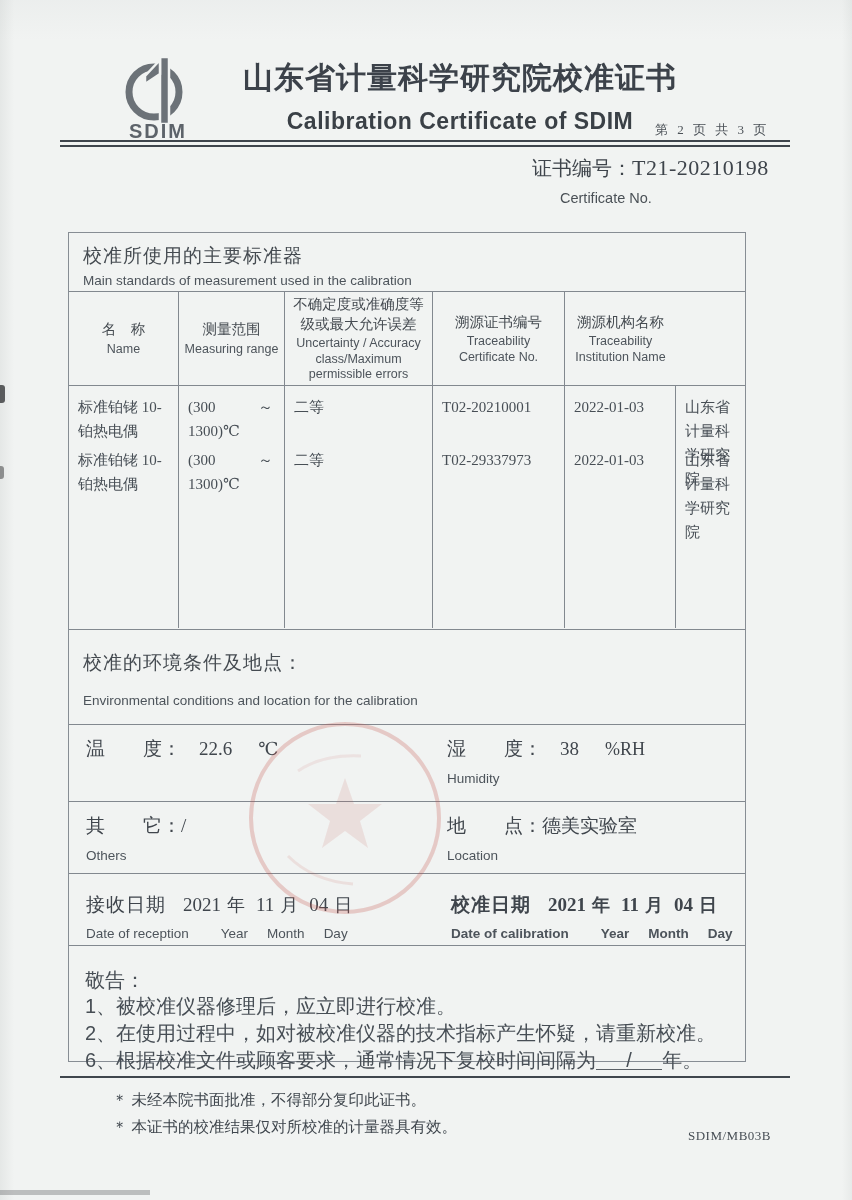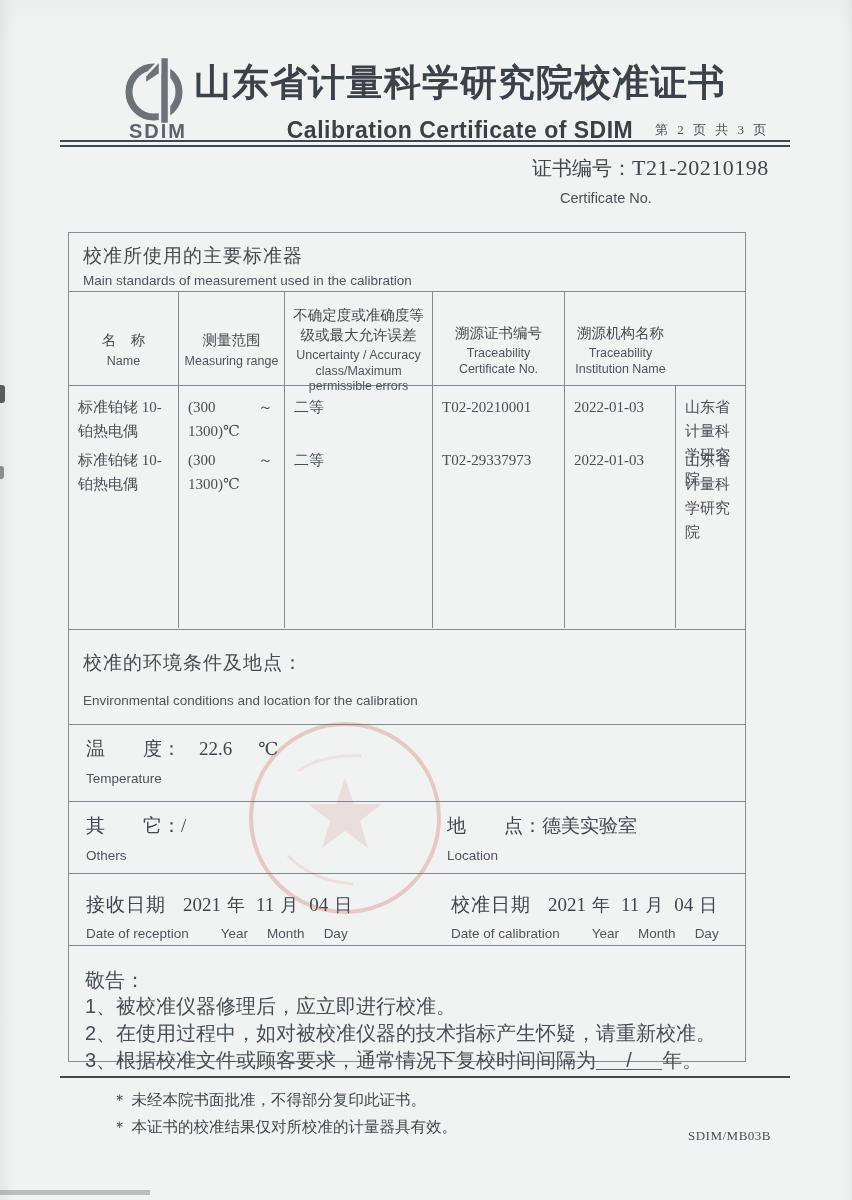--- a/index.html
+++ b/index.html
@@ -20,21 +20,21 @@
       linear-gradient(270deg, rgba(120,130,128,.08) 0, rgba(120,130,128,0) 10px),
       linear-gradient(180deg, rgba(150,160,158,.06) 0, rgba(150,160,158,0) 40px),
       #f1f3f2;
     overflow:hidden;color:var(--ink);
   }
   
   .logo{position:absolute;left:100px;top:54px;width:116px;text-align:center;}
   .logo-mark{display:block;margin:0 auto;}
   .logo-text{font-family:var(--sans);font-weight:bold;font-size:20px;letter-spacing:2px;color:#5d636a;margin-top:-8px;}
   .title-block{position:absolute;left:170px;top:58px;width:580px;text-align:center;}
-  .title-zh{font-family:Liberation Serif, serif;font-weight:bold;font-size:37px;letter-spacing:1px;color:#3c424a;white-space:nowrap;}
+  .title-zh{font-family:Liberation Serif, serif;font-weight:bold;font-size:30px;letter-spacing:1px;color:#3c424a;white-space:nowrap;}
   .title-en{font-family:var(--sans);font-weight:bold;font-size:23px;color:#3a4046;margin-top:9px;letter-spacing:.5px;}
   .page-indicator{position:absolute;left:655px;top:121px;font-family:var(--serif);font-size:13px;letter-spacing:3px;color:#4c5258;white-space:nowrap;}
   .double-rule{position:absolute;left:60px;top:140px;width:730px;height:3px;border-top:2px solid var(--rule);border-bottom:2px solid var(--rule);}
   
   .cert-block{position:absolute;left:532px;top:155px;}
   .cert-line{white-space:nowrap;}
   .cert-label-zh{font-family:var(--serif);font-size:20px;color:#3e444b;}
   .cert-number{font-family:var(--serif);font-size:22px;color:#3e444b;letter-spacing:.5px;}
   .cert-label-en{font-family:var(--sans);font-size:14.5px;color:#4a5056;margin:8px 0 0 28px;}
   
@@ -43,21 +43,21 @@
   .sec-title-zh{font-family:var(--sans);font-size:19px;color:#454b51;letter-spacing:1px;}
   .sec-title-en{font-family:var(--sans);font-size:13.5px;color:#4d545b;}
   .sec-standards{height:58px;padding:10px 14px 0;}
   .sec-standards .sec-title-en{margin-top:4px;}
   
   .std-table{height:338px;}
   .thead,.tbody{display:grid;grid-template-columns:110px 106px 148px 132px 111px 1fr;}
   .thead{height:95px;border-top:1px solid var(--border);border-bottom:1px solid var(--border);box-sizing:border-box;}
   .th{border-right:1px solid var(--border);display:flex;flex-direction:column;justify-content:center;align-items:center;text-align:center;padding:3px 5px;box-sizing:border-box;}
   .th:last-child{border-right:none;}
-  .th-zh{font-family:Liberation Mono, monospace;font-size:14.5px;line-height:1.35;color:#454b51;margin-top:12px;}
+  .th-zh{font-family:Liberation Sans, sans-serif;font-size:14.5px;line-height:1.35;color:#454b51;}
   .th-en{font-family:var(--sans);font-size:12.5px;line-height:1.25;color:#4d545b;margin-top:2px;}
   .tbody{height:242px;}
   .td-col{border-right:1px solid var(--border);padding:9px 9px 0;box-sizing:border-box;font-family:var(--serif);font-size:15px;line-height:24px;color:#474e55;}
   .td-col:last-child{border-right:none;}
   .cell-entry{height:53px;}
   .range-line1{display:flex;justify-content:space-between;padding-right:2px;}
   
   .sec-env{height:95px;border-top:1px solid var(--border);padding:20px 14px 0;}
   .sec-env .sec-title-en{margin-top:17px;}
   .env-row{border-top:1px solid var(--border);display:flex;box-sizing:border-box;}
@@ -67,21 +67,21 @@
   .env-left{width:361px;flex:none;}
   .env-right{flex:1;}
   .env-line{font-family:var(--serif);font-size:19px;color:#40464d;white-space:nowrap;}
   .env-value{margin-left:18px;}
   .env-unit{margin-left:26px;font-size:18px;}
   .env-en{font-family:var(--sans);font-size:13.5px;color:#4d545b;margin-top:9px;}
   
   .dates-row{height:72px;border-top:1px solid var(--border);display:flex;box-sizing:border-box;padding-top:18px;}
   .date-block{padding-left:17px;box-sizing:border-box;}
   .date-left{width:365px;flex:none;}
-  .date-right{flex:1;}
+  .date-right{flex:1;font-weight:bold;}
   .date-line{display:flex;align-items:baseline;font-family:var(--serif);font-size:19px;color:#3f454c;white-space:nowrap;}
   .date-label{margin-right:17px;letter-spacing:1px;}
   .date-num{margin-right:6px;}
   .date-unit{margin-right:11px;font-size:18px;}
   .date-en{display:flex;font-family:var(--sans);font-size:13.5px;color:#4d545b;margin-top:8px;white-space:nowrap;}
   .date-en-label{margin-right:32px;}
   .date-en-unit{margin-right:19px;}
   
   .notice{height:118px;border-top:1px solid var(--border);padding:21px 16px 0;box-sizing:border-box;font-family:var(--sans);font-size:20px;color:#474e55;}
   .notice-title{line-height:26px;}
@@ -202,21 +202,26 @@
     <div class="sec sec-env">
       <div class="sec-title-zh">校准的环境条件及地点：</div>
       <div class="sec-title-en">Environmental conditions and location for the calibration</div>
     </div>
 
     <div class="env-row env-row-1">
       <div class="env-item env-left">
         <div class="env-line">
           <span>温　　度：</span><span class="env-value">22.6</span><span class="env-unit">℃</span>
         </div>
-        <div class="env-en">Temperature</div>
+      </div>
+      <div class="env-item env-right">
+        <div class="env-line">
+          <span>湿　　度：</span><span class="env-value">38</span><span class="env-unit">%RH</span>
+        </div>
+        <div class="env-en">Humidity</div>
       </div>
     </div>
 
     <div class="env-row env-row-2">
       <div class="env-item env-left">
         <div class="env-line">
           <span>其　　它：</span><span>/</span>
         </div>
         <div class="env-en">Others</div>
       </div>
@@ -263,21 +268,21 @@
           <span class="date-en-unit">Day</span>
         </div>
       </div>
     </div>
 
     <div class="notice">
       <div class="notice-title">敬告：</div>
       <div class="notice-item">1、被校准仪器修理后，应立即进行校准。</div>
       <div class="notice-item">2、在使用过程中，如对被校准仪器的技术指标产生怀疑，请重新校准。</div>
       <div class="notice-item">
-        <span>3、根据校准文件或顾客要求，通常情况下复校时间间隔为</span><span class="blank-slot">/</span><span>年。</span>
+        <span>6、根据校准文件或顾客要求，通常情况下复校时间间隔为</span><span class="blank-slot">/</span><span>年。</span>
       </div>
     </div>
   </div>
 
   <svg class="stamp" viewBox="0 0 204 204">
     <circle cx="102" cy="102" r="94" fill="none" stroke="var(--stamp)" stroke-width="4" opacity="0.26"></circle>
     <path d="M102 62 L111 88 L139 88 L117 105 L125 132 L102 115 L79 132 L87 105 L65 88 L93 88 Z" fill="var(--stamp)" opacity="0.13"></path>
     <path d="M45 140 Q 70 165 110 168" fill="none" stroke="var(--stamp)" stroke-width="3" opacity="0.12"></path>
     <path d="M55 55 Q 80 38 118 40" fill="none" stroke="var(--stamp)" stroke-width="3" opacity="0.10"></path>
   </svg>

